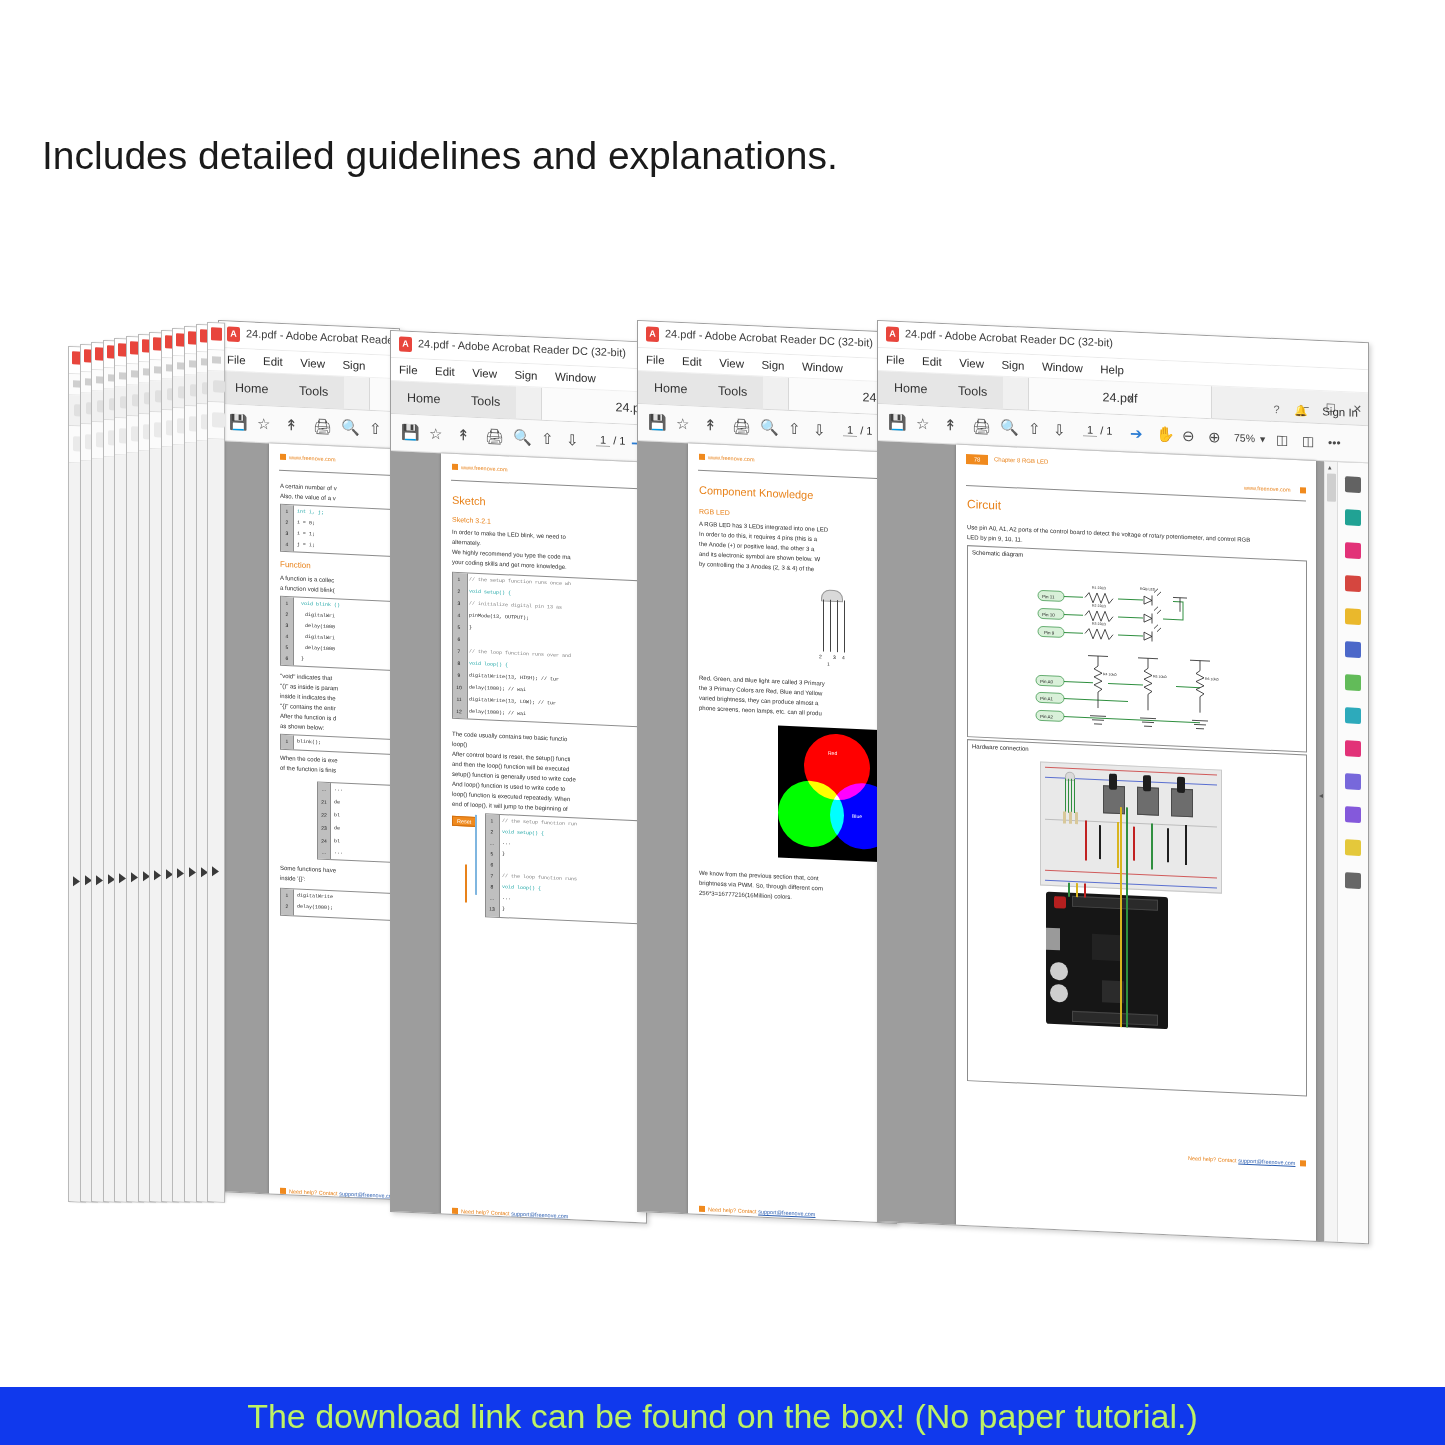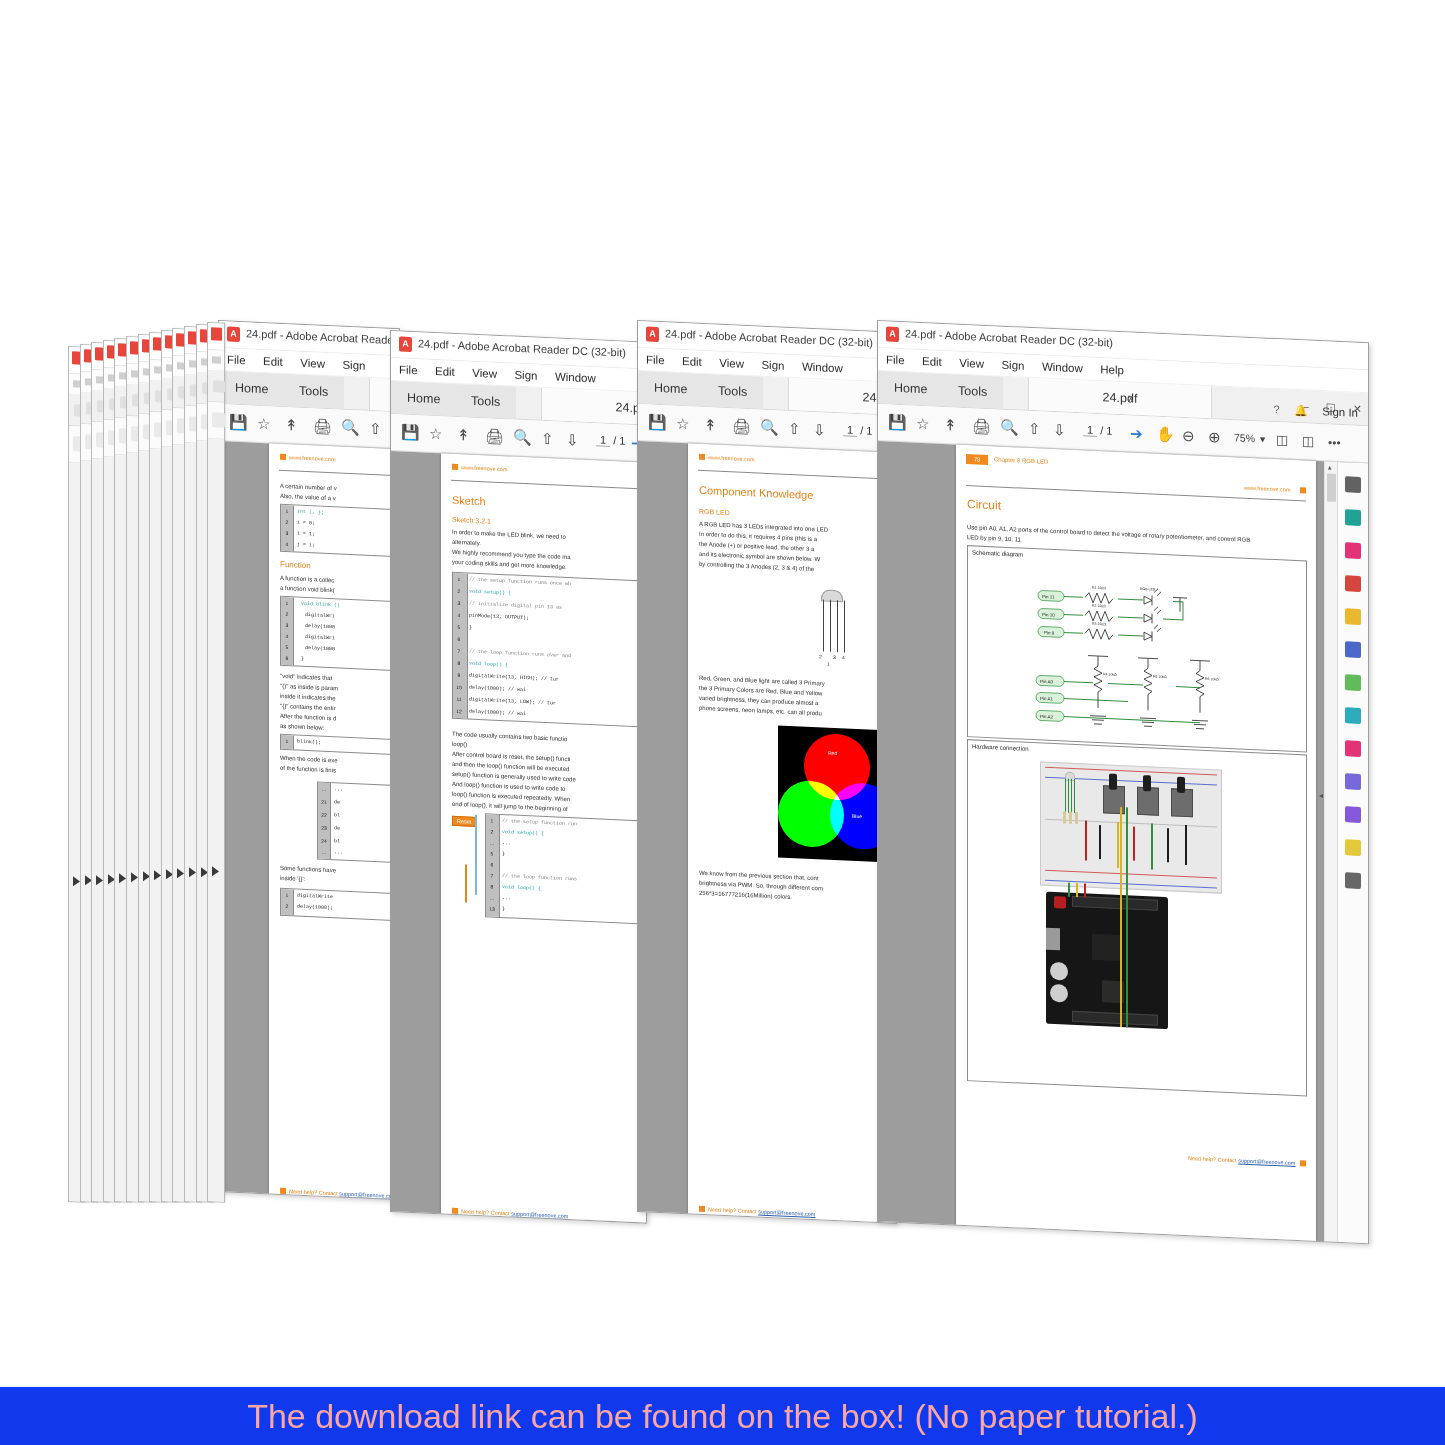--- a/index.html
+++ b/index.html
@@ -105,20 +105,21 @@
   #banner{
     position:absolute;left:0;bottom:0;width:1445px;height:58px;
     background:#1039ED;display:flex;align-items:center;justify-content:center;
   }
   #banner span{color:#ffffff;font-size:34px;white-space:nowrap;font-family:"Liberation Sans", sans-serif;}
 </style>
 </head>
 <body>
 
 <div id="header">
+  <div id="subtitle">Includes detailed guidelines and explanations.</div>
 </div>
 
 <div id="stage">
 
   <div id="sliver-host">
       <div class="sliver" style="left: 68px; top: 136px; width: 16px; height: 854px; transform: skewY(2.6deg); transform-origin: 0px 0px; z-index: 0;">
         <div class="sv-title">
           <div class="sv-ico"></div>
         </div>
         <div class="sv-menu">
@@ -868,14 +869,14 @@
           <div class="ri" style="top: 344px; background: rgb(122, 75, 216); opacity: 0.92;"></div>
           <div class="ri" style="top: 377px; background: rgb(226, 195, 42); opacity: 0.92;"></div>
           <div class="ri" style="top: 410px; background: rgb(90, 90, 90); opacity: 0.92;"></div>
         </div>
     </div>
   </div>
 
 </div>
 
 <div id="banner" style="background: rgb(16, 57, 237);">
-  <span style="color: #fca5a5;">The download link can be found on the box! (No paper tutorial.)</span>
+  <span style="color: #bef264;">The download link can be found on the box! (No paper tutorial.)</span>
 </div>
 
 </body></html>

